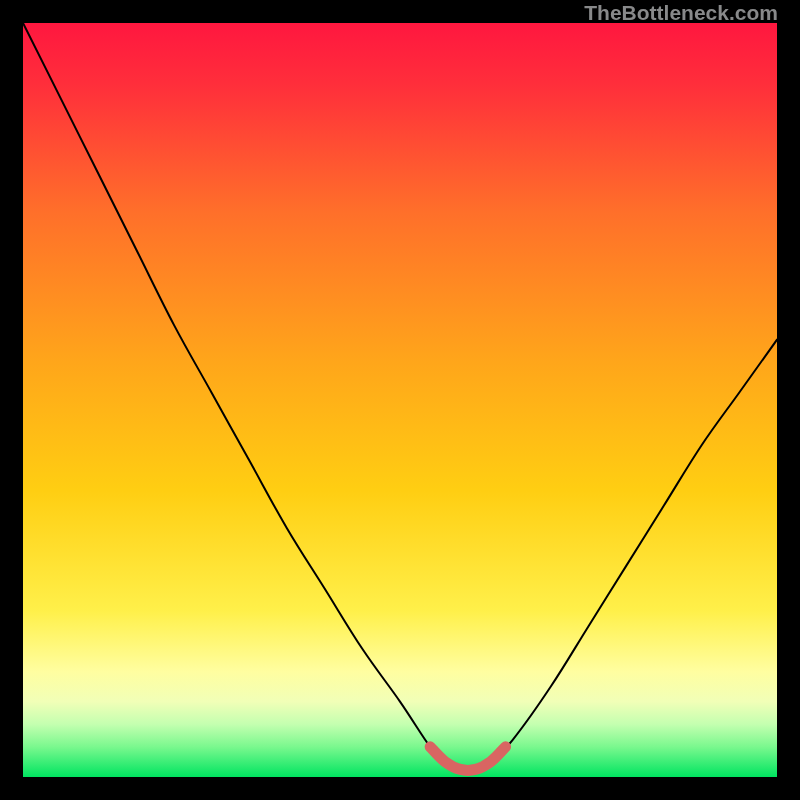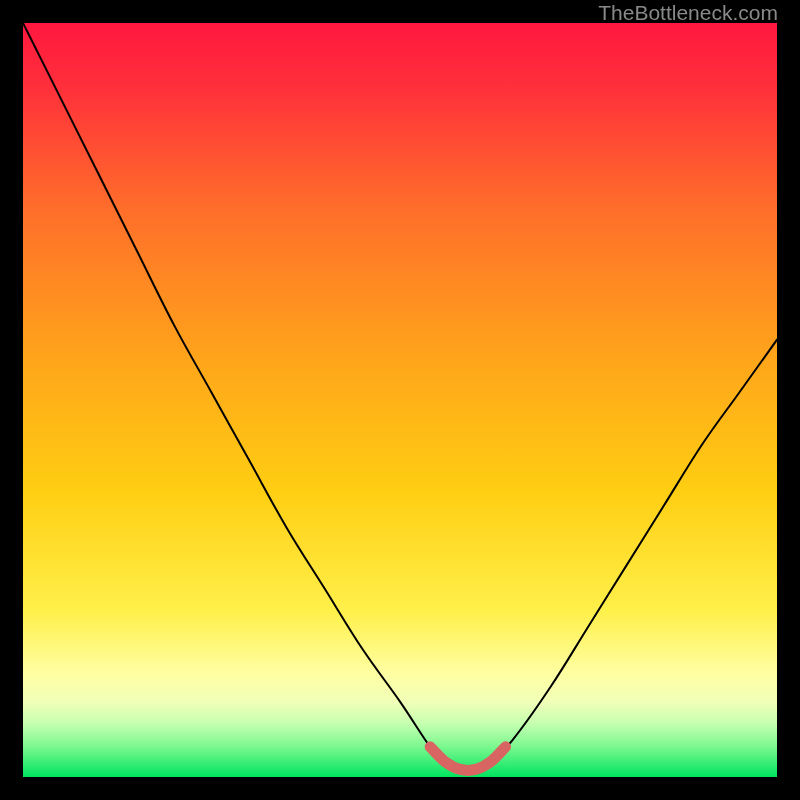--- a/index.html
+++ b/index.html
@@ -25,21 +25,21 @@
     width: 754px;
     height: 754px;
     display: block;
   }
   .watermark {
     position: absolute;
     top: 1px;
     right: 22px;
     font-family: Arial, Helvetica, sans-serif;
     font-size: 21px;
-    font-weight: 400;
+    font-weight: 700;
     color: #88898a;
     letter-spacing: 0px;
   }
 </style>
 </head>
 <body>
 
 <div class="frame">
   <svg class="plot" viewBox="0 0 754 754" preserveAspectRatio="none">
     <defs>

